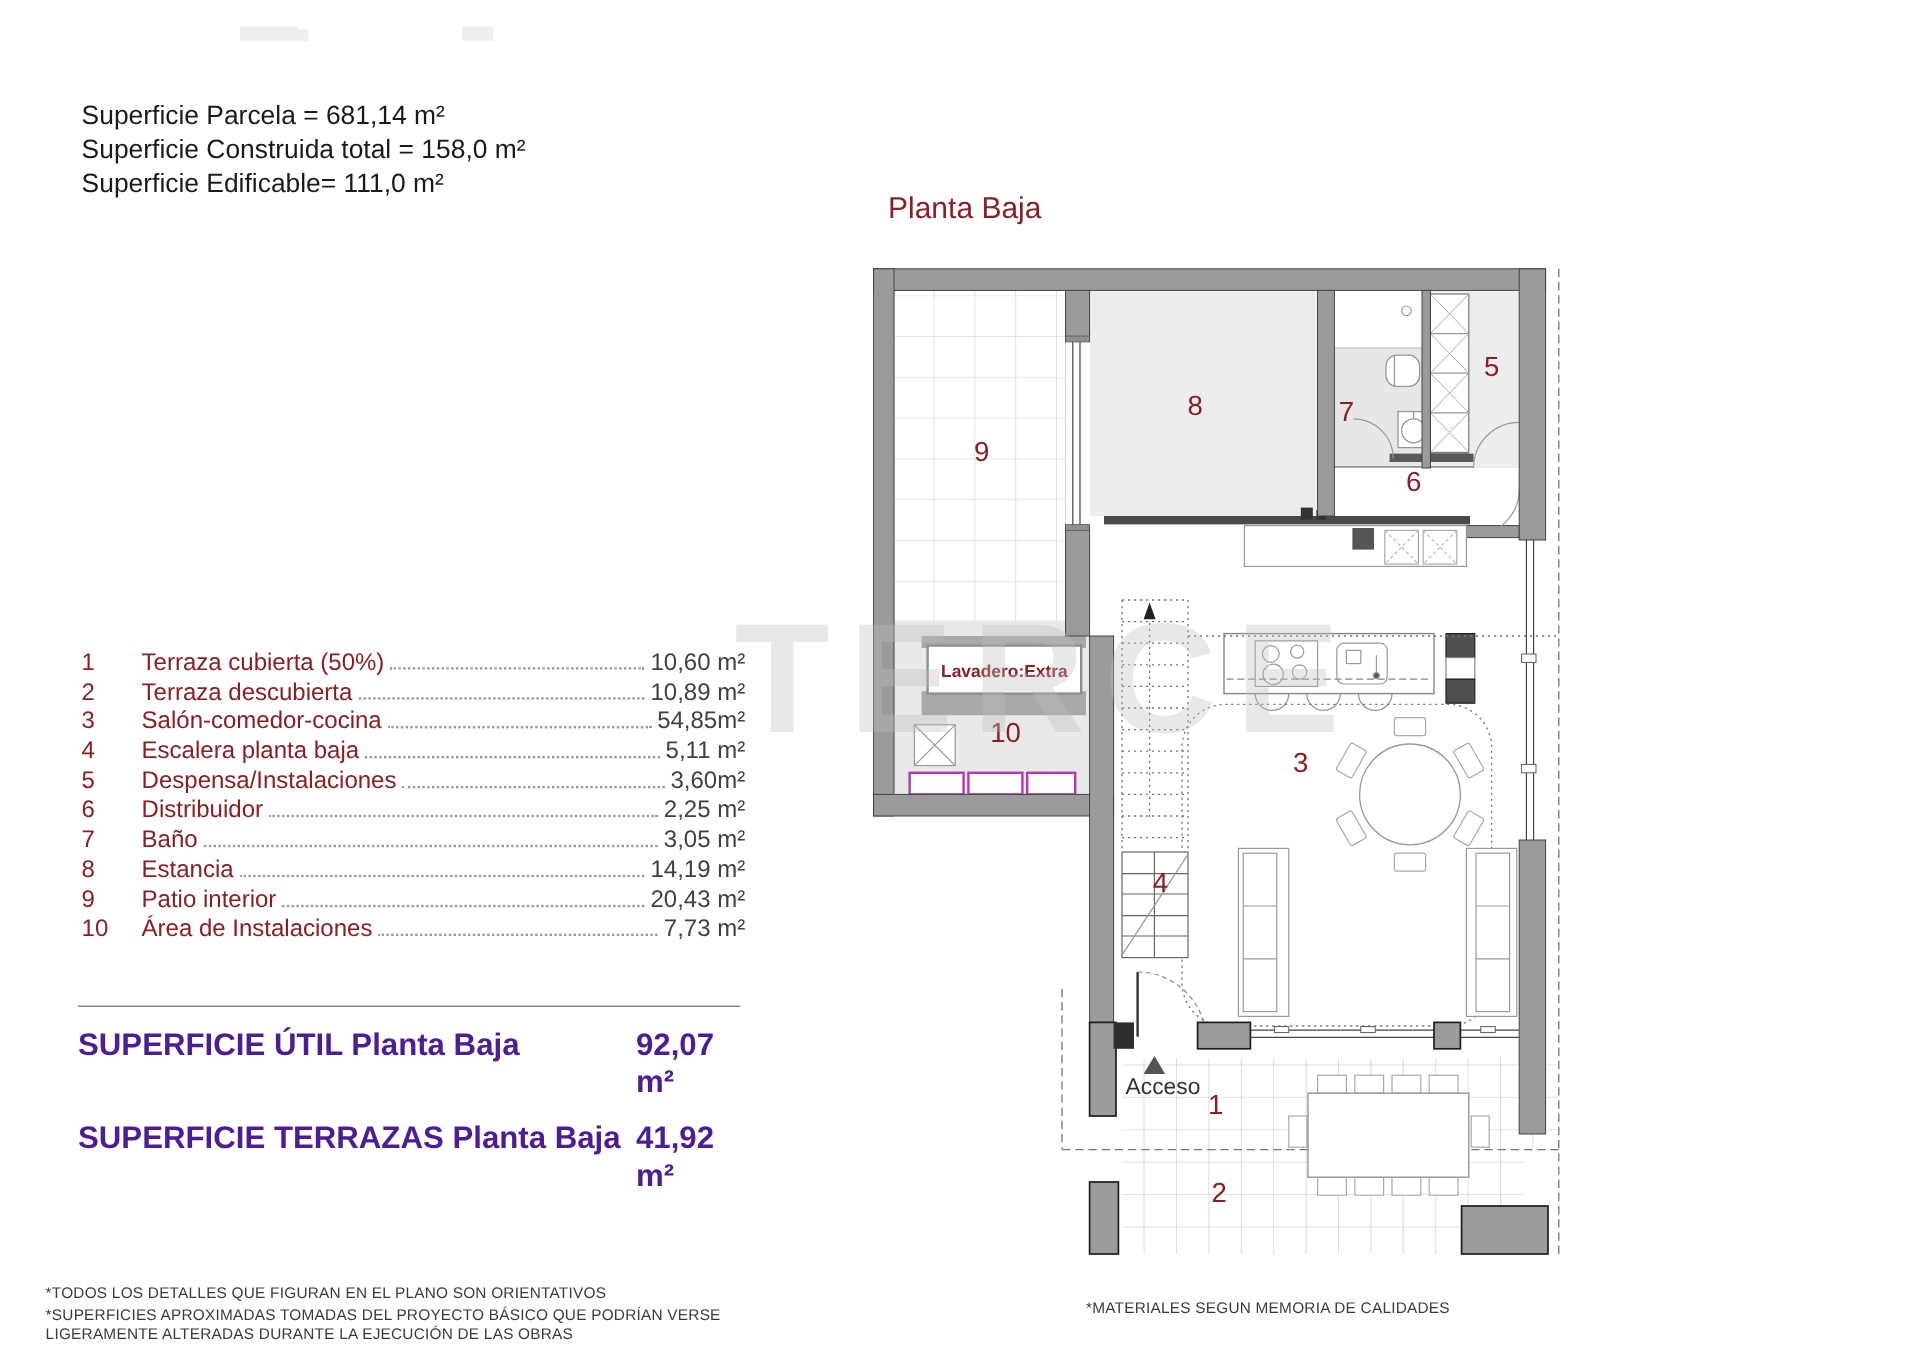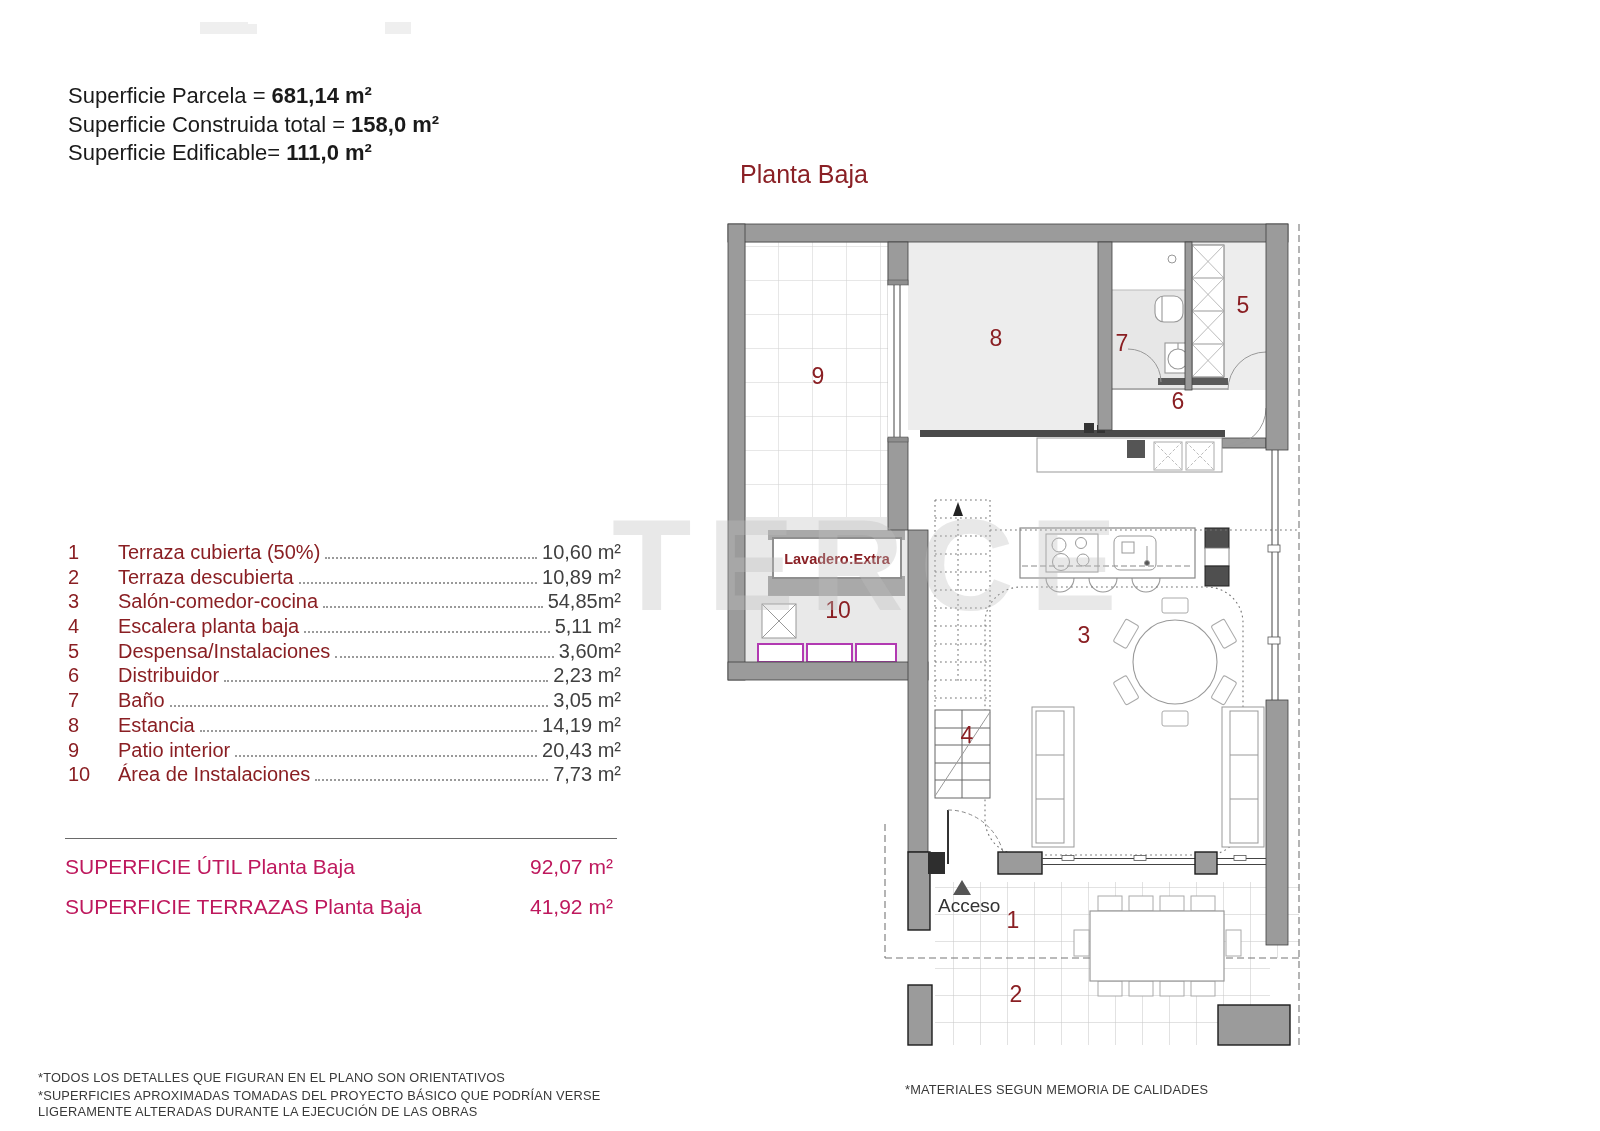--- a/index.html
+++ b/index.html
@@ -3,34 +3,34 @@
 <meta charset="utf-8">
 <style>
   *{margin:0;padding:0;box-sizing:border-box}
   html,body{background:#fff}
   body{width:1600px;height:1131px;position:relative;font-family:"Liberation Sans",sans-serif;color:#1c1c1c;overflow:hidden}
   .abs{position:absolute}
   
   .frag{position:absolute;background:#efefef}
   
   .info{left:68px;top:82px;font-size:22px;line-height:28.5px;color:#1a1a1a}
-  .info b{font-weight:bold}
+  .info b{font-weight:normal}
   
   .title{left:740px;top:160px;font-size:25px;color:#8a2025}
   
   .room-list{left:68px;top:541px;width:553px;font-size:20px;color:#8a1f23}
   .room-row{display:flex;align-items:baseline;height:24.7px}
   .rnum{width:50px;flex:none}
   .rname{white-space:nowrap;flex:none}
   .leader{flex:1;border-bottom:2px dotted #9a9a9a;margin:0 5px 4px 5px;min-width:8px}
   .rval{color:#404040;white-space:nowrap;flex:none}
   
   .totals{left:65px;top:838px;width:552px}
   .rule{border-top:1.5px solid #6a6a6a;margin-bottom:16px}
-  .total-row{display:flex;font-weight:normal;font-size:21px;color:#be185d;margin-bottom:16px}
+  .total-row{display:flex;font-weight:bold;font-size:26px;color:#4c1d95;margin-bottom:16px}
   .total-row .tl{width:465px;flex:none}
   
   .fn{font-size:12.8px;color:#3a3a3a;letter-spacing:.2px;line-height:16px}
   .fn-left1{left:38px;top:1070px}
   .fn-left2{left:38px;top:1088px;white-space:pre-line}
   .fn-right{left:905px;top:1082px}
   
   .watermark{left:612px;top:490px;font-size:130px;font-weight:bold;letter-spacing:16px;color:rgba(188,188,188,.35);pointer-events:none;z-index:5}
   
   svg{font-family:"Liberation Sans",sans-serif}
@@ -89,21 +89,21 @@
   <div class="room-row">
       <span class="rnum">5</span>
       <span class="rname">Despensa/Instalaciones</span>
       <span class="leader"></span>
       <span class="rval">3,60m²</span>
     </div>
   <div class="room-row">
       <span class="rnum">6</span>
       <span class="rname">Distribuidor</span>
       <span class="leader"></span>
-      <span class="rval">2,23 m²</span>
+      <span class="rval">2,25 m²</span>
     </div>
   <div class="room-row">
       <span class="rnum">7</span>
       <span class="rname">Baño</span>
       <span class="leader"></span>
       <span class="rval">3,05 m²</span>
     </div>
   <div class="room-row">
       <span class="rnum">8</span>
       <span class="rname">Estancia</span>

